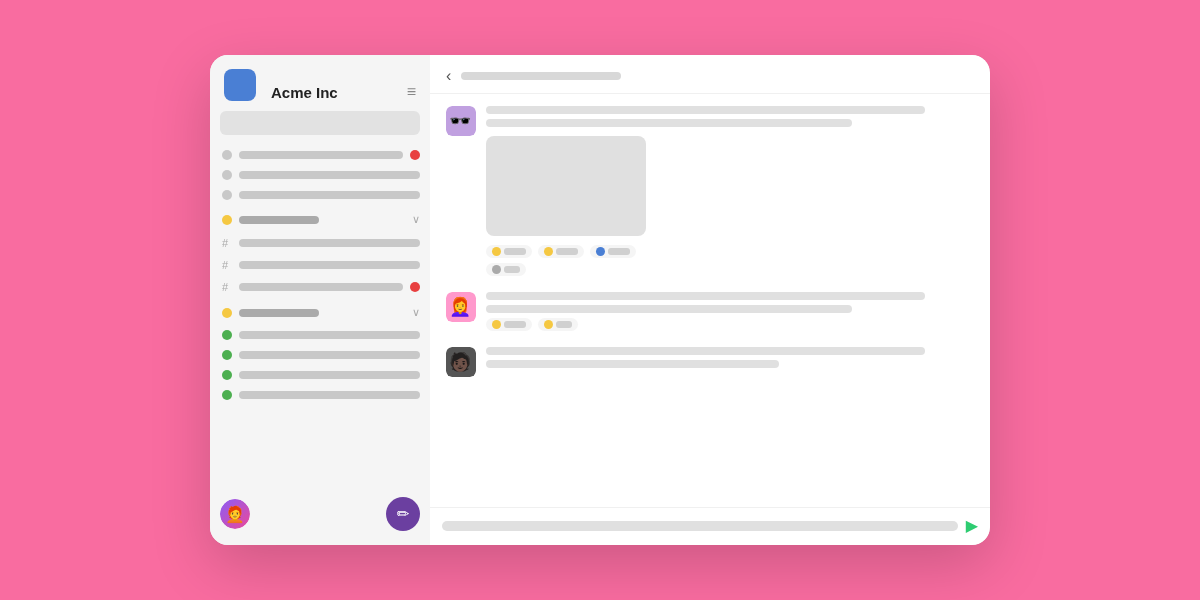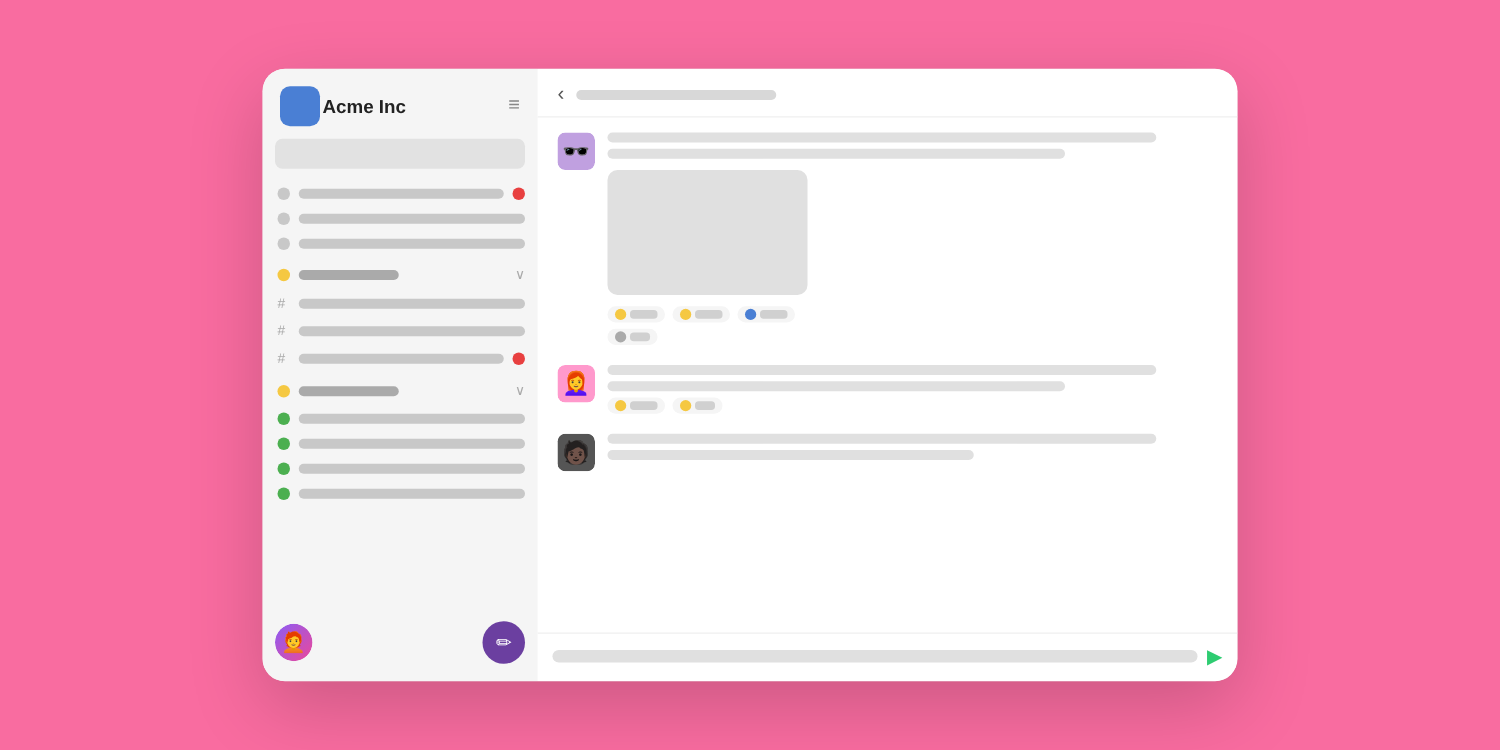--- a/index.html
+++ b/index.html
@@ -25,23 +25,23 @@
     .sidebar {
       width: 220px;
       background: #f5f5f5;
       display: flex;
       flex-direction: column;
       flex-shrink: 0;
       padding-bottom: 8px;
     }
     .sidebar-header {
       display: flex;
-      align-items: center;
+      align-items: flex-end;
       padding: 14px 14px 10px 14px;
-      gap: 2px;
+      gap: 15px;
     }
     .sidebar-logo {
       width: 32px;
       height: 32px;
       background: #4A7FD4;
       border-radius: 8px;
       flex-shrink: 0;
     }
     .sidebar-title {
       font-size: 15px;

